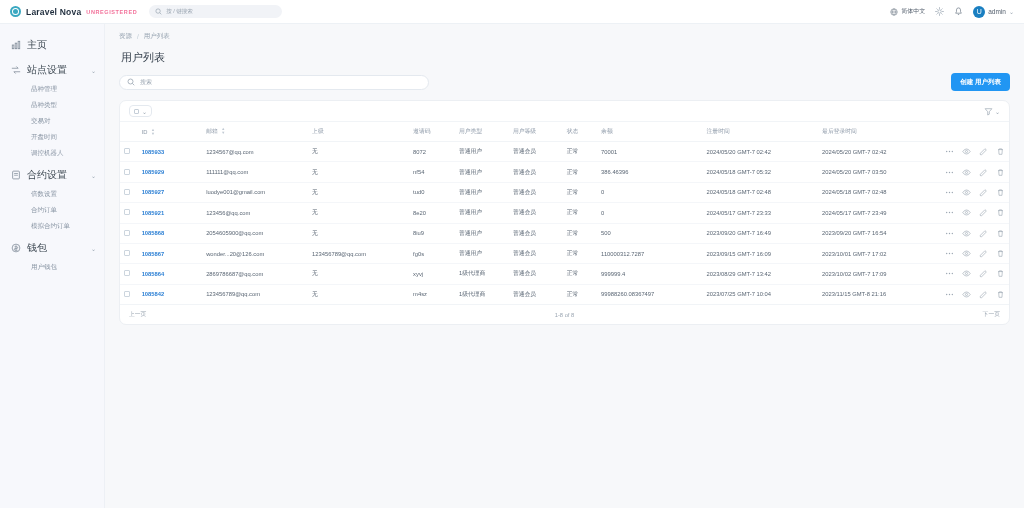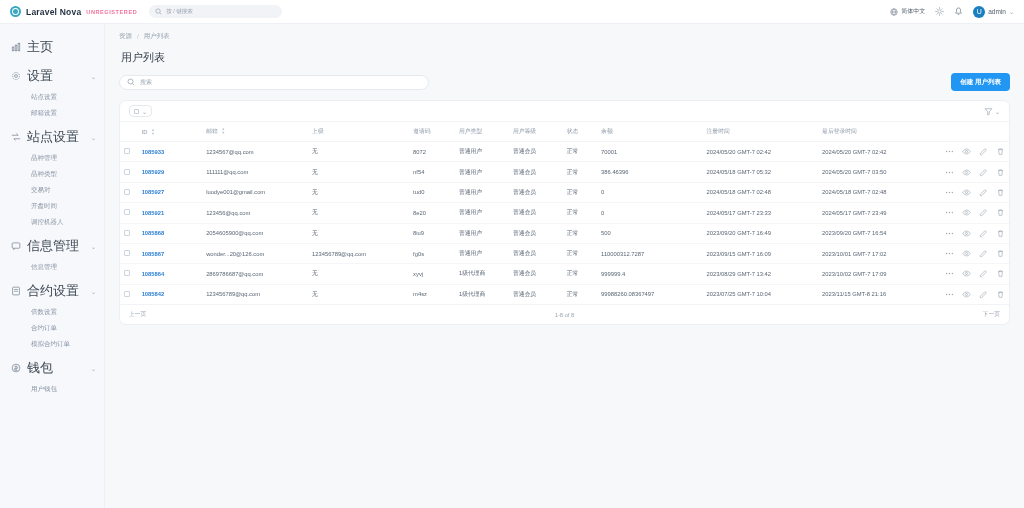--- a/index.html
+++ b/index.html
@@ -63,21 +63,21 @@
     overflow: hidden;
   }
   .nav-group { margin-bottom: 3px; }
   .nav-top {
     display: flex; align-items: center;
     padding: 4px 8px 4px 10px;
     gap: 6px;
     cursor: pointer;
   }
   .nav-ico { width: 11px; height: 11px; color: #7b8794; display:flex; align-items:center; justify-content:center; }
-  .nav-label { font-size: 13px; color: #3d4852; flex: 1; }
+  .nav-label { font-size: 10px; color: #3d4852; flex: 1; }
   .chev { font-size: 6px; color: #9aa5b1; }
   .nav-sub { padding-left: 27px; }
   .nav-sub-item {
     font-size: 6.5px; color: #8894a3;
     padding: 3.5px 6px 3.5px 4px;
     cursor: pointer;
     border-radius: 4px;
   }
   .nav-sub-item.active {
     color: #2b7fd4; background: #ffffff;
@@ -231,36 +231,20 @@
             <svg width="10" height="10" viewBox="0 0 16 16">
               <rect x="2" y="8" width="2.6" height="6" fill="none" stroke="#7b8794" stroke-width="1.2"></rect>
               <rect x="6.7" y="5" width="2.6" height="9" fill="none" stroke="#7b8794" stroke-width="1.2"></rect>
               <rect x="11.4" y="2" width="2.6" height="12" fill="none" stroke="#7b8794" stroke-width="1.2"></rect>
             </svg>
           </span>
           <span class="nav-label">主页</span>
         </div>
       </div>
 
-      <div class="nav-group">
-        <div class="nav-top">
-          <span class="nav-ico">
-            <svg width="10" height="10" viewBox="0 0 16 16">
-              <circle cx="8" cy="8" r="2.3" fill="none" stroke="#7b8794" stroke-width="1.2"></circle>
-              <circle cx="8" cy="8" r="5.6" fill="none" stroke="#7b8794" stroke-width="1.2" stroke-dasharray="2.2 1.6"></circle>
-            </svg>
-          </span>
-          <span class="nav-label">设置</span>
-          <span class="chev">⌄</span>
-        </div>
-        <div class="nav-sub">
-          <div class="nav-sub-item">站点设置</div>
-          <div class="nav-sub-item">邮箱设置</div>
-        </div>
-      </div>
 
 
       <div class="nav-group">
         <div class="nav-top">
           <span class="nav-ico">
             <svg width="10" height="10" viewBox="0 0 16 16">
               <path d="M2 5.2h9.4L9 2.8M14 10.8H4.6L7 13.2" fill="none" stroke="#7b8794" stroke-width="1.2" stroke-linecap="round" stroke-linejoin="round"></path>
             </svg>
           </span>
           <span class="nav-label">站点设置</span>
@@ -268,35 +252,20 @@
         </div>
         <div class="nav-sub">
           <div class="nav-sub-item">品种管理</div>
           <div class="nav-sub-item">品种类型</div>
           <div class="nav-sub-item">交易对</div>
           <div class="nav-sub-item">开盘时间</div>
           <div class="nav-sub-item">调控机器人</div>
         </div>
       </div>
 
-      <div class="nav-group">
-        <div class="nav-top">
-          <span class="nav-ico">
-            <svg width="10" height="10" viewBox="0 0 16 16">
-              <rect x="1.8" y="3" width="12.4" height="8.6" rx="1.6" fill="none" stroke="#7b8794" stroke-width="1.2"></rect>
-              <path d="M4.6 11.6 4 13.8l2.6-2.2" fill="none" stroke="#7b8794" stroke-width="1.1"></path>
-            </svg>
-          </span>
-          <span class="nav-label">信息管理</span>
-          <span class="chev">⌄</span>
-        </div>
-        <div class="nav-sub">
-          <div class="nav-sub-item">信息管理</div>
-        </div>
-      </div>
 
       <div class="nav-group">
         <div class="nav-top">
           <span class="nav-ico">
             <svg width="10" height="10" viewBox="0 0 16 16">
               <rect x="2.6" y="1.8" width="10.8" height="12.4" rx="1.4" fill="none" stroke="#7b8794" stroke-width="1.2"></rect>
               <line x1="5" y1="5.6" x2="11" y2="5.6" stroke="#7b8794" stroke-width="1.1"></line>
               <line x1="5" y1="8.4" x2="11" y2="8.4" stroke="#7b8794" stroke-width="1.1"></line>
             </svg>
           </span>

